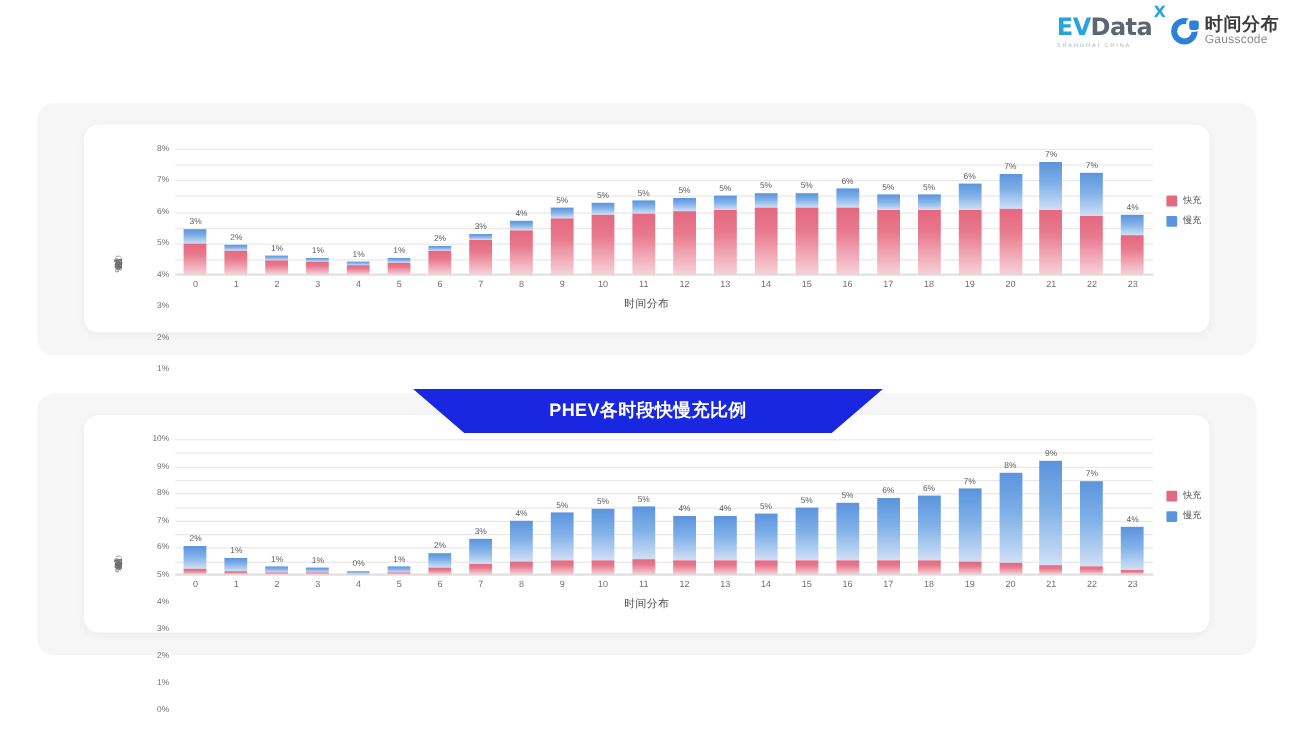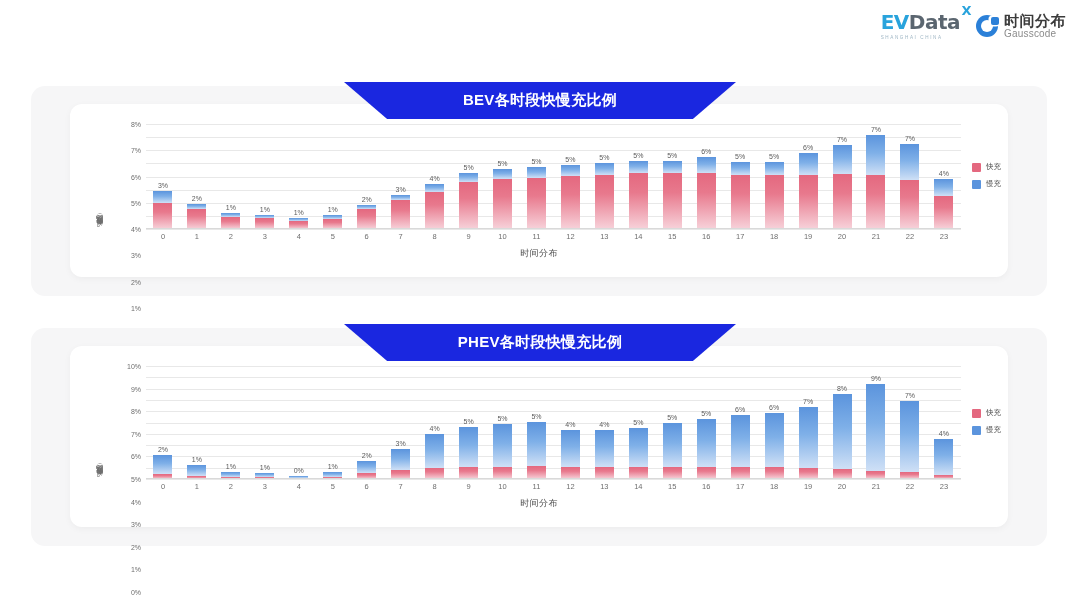--- a/index.html
+++ b/index.html
@@ -409,23 +409,20 @@
               <span>快充</span>
             </div>
             <div class="legend-row">
               <div class="swatch" style="background: rgb(91, 148, 221);"></div>
               <span>慢充</span>
             </div>
           </div>
       </div>
     </div>
   </div>
-  <div class="ribbon ribbon-1">
-    <span>BEV各时段快慢充比例</span>
-  </div>
 
   <div class="panel panel-2">
     <div class="inner-card">
       <div class="chart c2" id="chart-phev">
         <div class="ylabel">各时段充电次数占比（%）</div>
         <div class="plot">
           <div class="grid-holder">
               <div class="gridline" style="top: 113px;">
                 <div class="ytick" style="top: 113px;">0%</div>
               </div>

